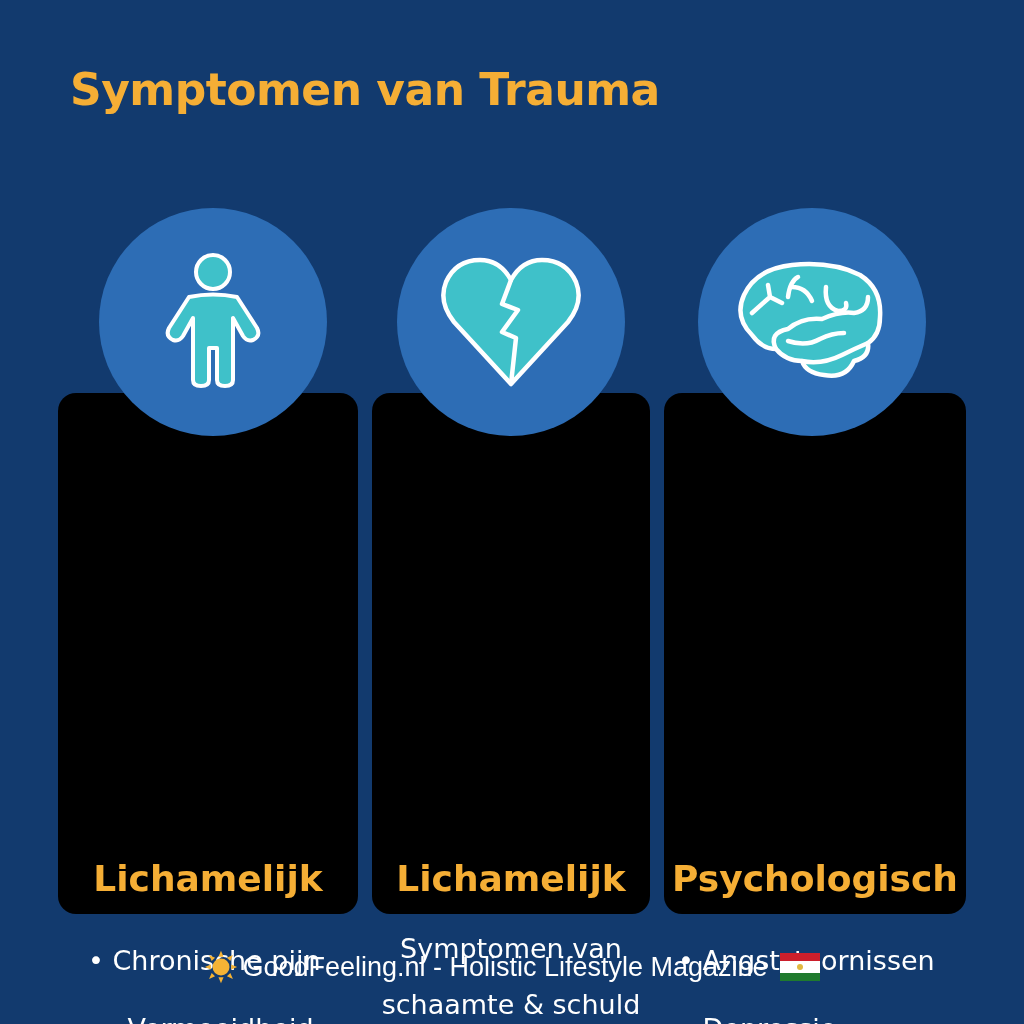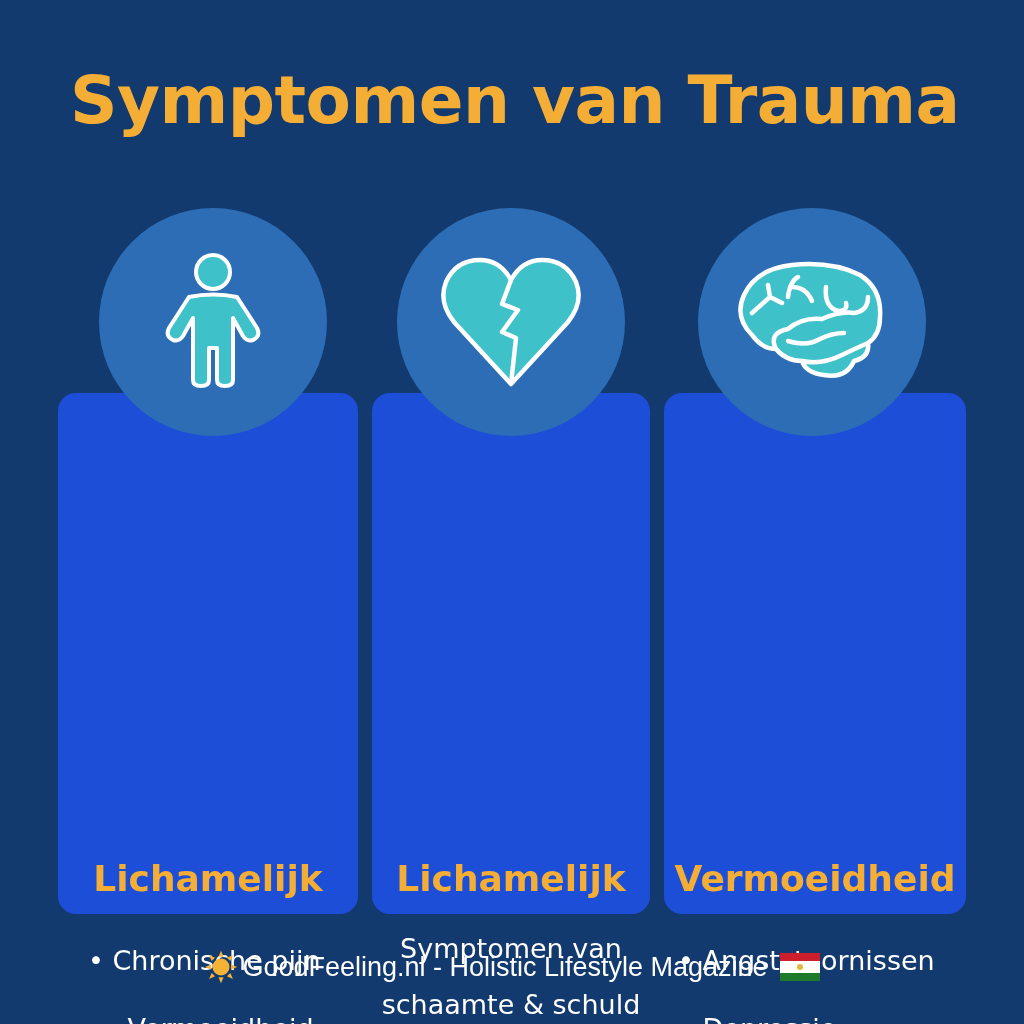--- a/index.html
+++ b/index.html
@@ -9,31 +9,31 @@
       position: relative;
       overflow: hidden;
       font-family: "DejaVu Sans", sans-serif;
     }
     .title {
       position: absolute;
       left: 70px;
       top: 68px;
       font-family: "DejaVu Sans", sans-serif;
       font-weight: bold;
-      font-size: 66px;
+      font-size: 44px;
       letter-spacing: -0.5px;
       color: #f5ae35;
       line-height: 1;
       white-space: nowrap;
     }
     .card {
       position: absolute;
       top: 393px;
       height: 521px;
-      background: #1d4ed8;
+      background: #000000;
       border-radius: 18px;
     }
     .circle {
       position: absolute;
       width: 228px;
       height: 228px;
       border-radius: 50%;
       background: #2d6db5;
       top: 208px;
       display: flex;
@@ -102,21 +102,21 @@
 <div class="card" style="left:372px; width:278px;">
   <div class="card-heading">Lichamelijk</div>
   <div class="items">
     <div class="item" style="top:-12px;">Symptomen van</div>
     <div class="item" style="top:44px;">schaamte &amp; schuld</div>
 
   </div>
 </div>
 
 <div class="card" style="left:664px; width:302px;">
-  <div class="card-heading">Vermoeidheid</div>
+  <div class="card-heading">Psychologisch</div>
   <div class="items">
     <div class="item left" style="top:0; left:14px;">• Angststoornissen</div>
     <div class="item left" style="top:68px; left:14px;">• Depressie</div>
 
   </div>
 </div>
 
 <div class="circle" style="left:99px;">
   <svg width="120" height="140" viewBox="0 0 120 140">
     <g fill="#3fc1c9" stroke="#ffffff" stroke-width="4" stroke-linejoin="round">

